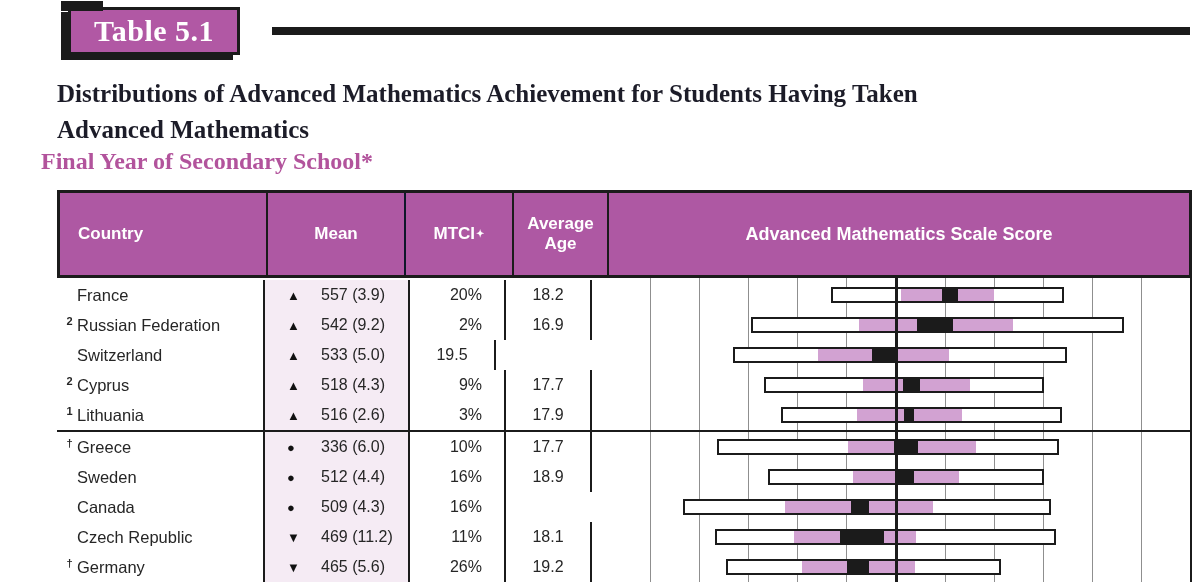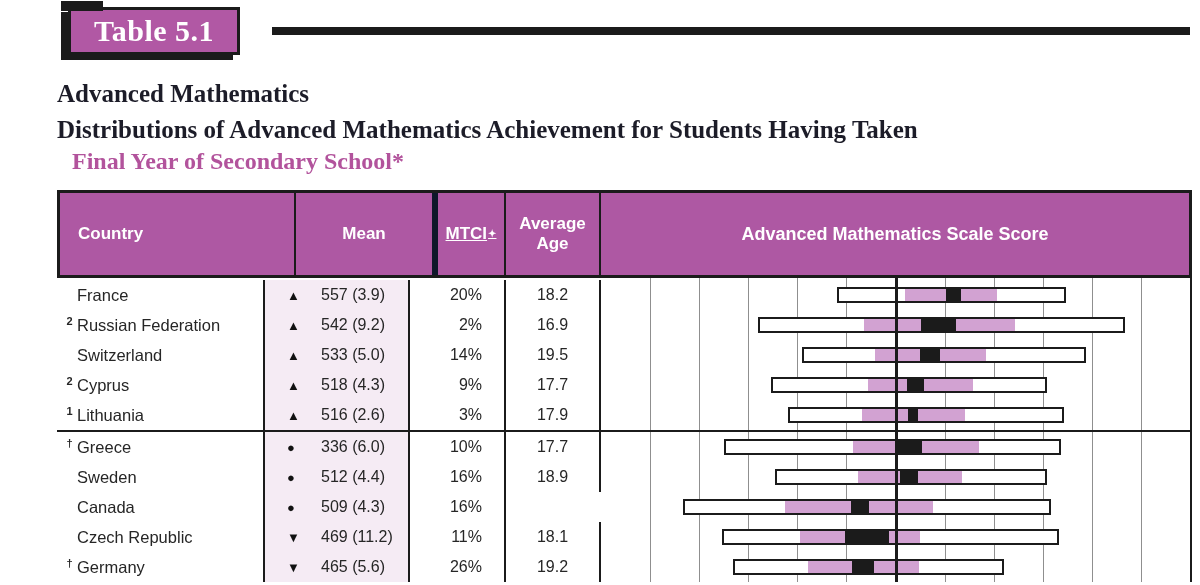--- a/index.html
+++ b/index.html
@@ -11,31 +11,31 @@
            border:3px solid #1b1b1b;box-shadow:-7px 5px 0 0 #1b1b1b;
            display:flex;align-items:center;justify-content:center;}
   .tag-box::before{content:"";position:absolute;left:-10px;top:-9px;width:42px;height:10px;background:#1b1b1b;}
   .tag-text{font-family:"Liberation Serif",serif;font-weight:bold;font-size:30px;color:#ffffff;letter-spacing:.5px;}
 
   .top-rule{position:absolute;left:272px;top:27px;width:918px;height:8px;background:#1b1b1b;}
 
   
   .title{position:absolute;left:57px;top:76px;width:1120px;font-family:"Liberation Serif",serif;
          font-weight:bold;font-size:25px;line-height:36px;color:#1c1c28;}
-  .subtitle{position:absolute;left:72px;top:148px;font-family:"Liberation Serif",serif;
+  .subtitle{position:absolute;left:41px;top:148px;font-family:"Liberation Serif",serif;
             font-weight:bold;font-size:24px;color:#b2539c;text-align:right;}
 
   
   .dtable{position:absolute;left:57px;top:190px;width:1135px;}
   .thead{display:flex;height:88px;background:#ae58a3;border:3px solid #1b1b1b;box-sizing:border-box;}
   .hc{display:flex;align-items:center;justify-content:center;color:#ffffff;font-weight:bold;
       font-size:17px;box-sizing:border-box;text-align:center;line-height:20px;}
-  .h-country{width:234px;justify-content:flex-start;padding-left:18px;}
+  .h-country{width:206px;justify-content:flex-start;padding-left:18px;}
   .h-mean{width:138px;border-left:2px solid #1b1b1b;}
-  .h-mtci{width:72px;border-left:6px solid #0f172a;text-decoration:underline;}
+  .h-mtci{width:108px;border-left:2px solid #0f172a;}
   .h-age{width:95px;border-left:2px solid #1b1b1b;padding:0 12px;}
   .h-scale{flex:1;border-left:2px solid #1b1b1b;font-size:18px;}
   .star{font-size:10px;vertical-align:super;margin-left:1px;}
 
   .tbody{position:relative;padding-top:2px;border-right:2px solid #1b1b1b;box-sizing:border-box;}
 
   
   .grid-under{position:absolute;left:544px;right:0;top:0;bottom:0;z-index:0;pointer-events:none;}
   .gridline{position:absolute;top:0;bottom:0;width:1px;background:#8f8f8f;}
   .line500{position:absolute;left:544px;right:0;top:0;bottom:0;z-index:3;pointer-events:none;}
@@ -43,21 +43,21 @@
 
   .row{display:flex;height:30px;position:relative;z-index:1;}
   .cell{box-sizing:border-box;display:flex;align-items:center;font-size:16px;color:#262626;}
   .c-country{width:206px;padding-left:5px;}
   .marker{display:inline-block;width:15px;font-size:11px;font-weight:bold;position:relative;top:-4px;text-align:center;flex:none;}
   .cname{font-size:16.5px;}
   .c-mean{width:147px;background:#f5ebf4;border-left:2px solid #1b1b1b;border-right:2px solid #1b1b1b;padding-left:22px;}
   .sym{display:inline-block;width:34px;font-size:13px;color:#111;flex:none;}
   .mval{font-size:16px;}
   .c-mtci{width:96px;border-right:2px solid #1b1b1b;justify-content:flex-end;padding-right:22px;}
-  .c-age{width:95px;border-right:2px solid #1b1b1b;justify-content:center;}
+  .c-age{width:86px;border-right:2px solid #1b1b1b;justify-content:center;}
   .c-chart{flex:1;position:relative;}
   .group-sep{height:2px;background:#1b1b1b;position:relative;z-index:2;}
 
   
   .bar{position:absolute;top:50%;transform:translateY(-50%);height:12px;background:#ffffff;
        border:2.5px solid #1b1b1b;display:flex;z-index:2;}
   .seg{height:100%;flex:none;}
   .s-white{background:#ffffff;}
   .s-purple{background:#d2a2d2;}
   .s-black{background:#1b1b1b;}
@@ -66,22 +66,22 @@
 <body>
 
 <div class="page">
 
   <div class="tag-box">
     <span class="tag-text">Table 5.1</span>
   </div>
   <div class="top-rule"></div>
 
   <div class="title">
+    <div>Distributions of Advanced Mathematics Achievement for Students Having Taken</div>
     <div>Advanced Mathematics</div>
-    <div>Distributions of Advanced Mathematics Achievement for Students Having Taken</div>
   </div>
   <div class="subtitle">Final Year of Secondary School*</div>
 
   <div class="dtable">
     <div class="thead">
       <div class="hc h-country">Country</div>
       <div class="hc h-mean">Mean</div>
       <div class="hc h-mtci">
           <span>MTCI</span>
           <span class="star">✦</span>
@@ -153,21 +153,20 @@
 
   <div class="row">
     <div class="cell c-country">
       <span class="marker"></span>
       <span class="cname">Switzerland</span>
     </div>
     <div class="cell c-mean">
       <span class="sym">▲</span>
       <span class="mval">533 (5.0)</span>
     </div>
-    <div class="cell c-mtci">14%</div>
     <div class="cell c-age">19.5</div>
     <div class="cell c-chart">
       <div class="bar" style="left: 34.1667%; width: 47.5%;">
         <div class="seg s-white" style="width: 25.2632%;"></div>
         <div class="seg s-purple" style="width: 16.1404%;"></div>
         <div class="seg s-black" style="width: 7.01754%;"></div>
         <div class="seg s-purple" style="width: 16.4912%;"></div>
         <div class="seg s-white" style="width: 35.0877%;"></div>
       </div>
     </div>

